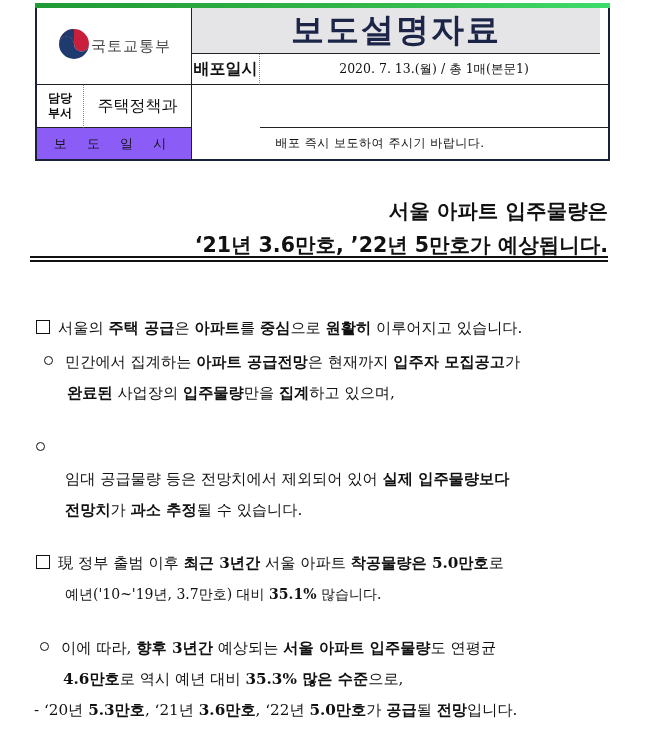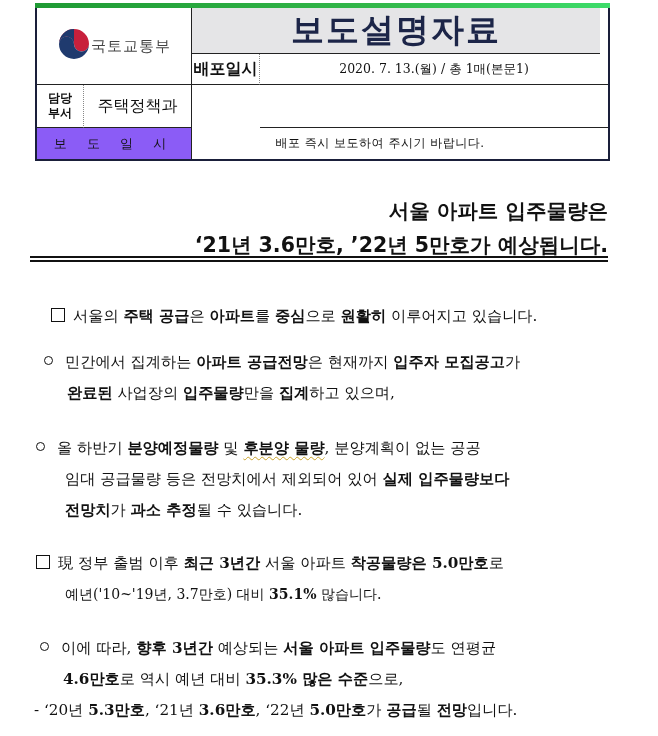--- a/index.html
+++ b/index.html
@@ -81,31 +81,31 @@
   <div class="cell lbl-release">보 도 일 시</div>
   <div class="cell val-release">배포 즉시 보도하여 주시기 바랍니다.</div>
 </div>
 
 <div class="headline">
   <div>서울 아파트 입주물량은</div>
   <div>‘21년 3.6만호, ’22년 5만호가 예상됩니다.</div>
 </div>
 <div class="hl-rule"></div>
 
-<div class="para" style="left:36px; top:301px;margin-left:15px;">
+<div class="para" style="left:36px; top:313px;">
   <span class="box-bullet"></span><span><span>서울의 </span><b>주택 공급</b><span>은 </span><b>아파트</b><span>를 </span><b>중심</b><span>으로 </span><b>원활히</b><span> 이루어지고 있습니다.</span></span>
 </div>
 
 <div class="para" style="left:44px; top:347px;">
   <div><span class="circ-bullet"></span><span><span>민간에서 집계하는 </span><b>아파트 공급전망</b><span>은 현재까지 </span><b>입주자 모집공고</b><span>가</span></span></div>
   <div style="padding-left:23px;"><span><b>완료된</b><span> 사업장의 </span><b>입주물량</b><span>만을 </span><b>집계</b><span>하고 있으며,</span></span></div>
 </div>
 
 <div class="para" style="left:36px; top:433px;">
-  <div><span class="circ-bullet"></span><span><span>올 하반기 </span><b>분양예정물량</b><span> 및 </span><b class="wavy">후분양 물량</b><span>, 분양계획이 없는 공공</span></span></div>
+  <div><span class="circ-bullet"></span></div>
   <div style="padding-left:29px;"><span><span>임대 공급물량 등은 전망치에서 제외되어 있어 </span><b>실제 입주물량보다</b></span></div>
   <div style="padding-left:29px;"><span><b>전망치</b><span>가 </span><b>과소 추정</b><span>될 수 있습니다.</span></span></div>
 </div>
 
 <div class="para" style="left:36px; top:548px;">
   <div><span class="box-bullet"></span><span><span>現 정부 출범 이후 </span><b>최근 3년간</b><span> 서울 아파트 </span><b>착공물량은 5.0만호</b><span>로</span></span></div>
   <div style="padding-left:29px; font-size:14px;"><span><span>예년('10~'19년, 3.7만호) 대비 </span><b>35.1%</b><span> 많습니다.</span></span></div>
 </div>
 
 <div class="para" style="left:40px; top:633px;">

